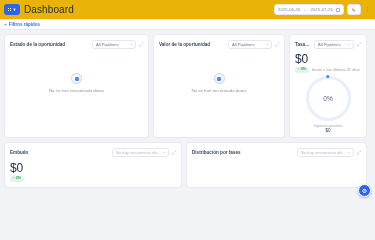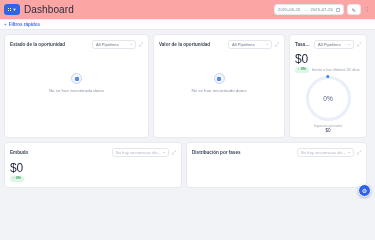--- a/index.html
+++ b/index.html
@@ -7,21 +7,21 @@
     width: 375px; height: 199px;
     overflow: hidden;
     font-family: "Liberation Sans", sans-serif;
     background: #f1f3f7;
     color: #2b3445;
   }
   #app { width: 375px; height: 199px; position: relative; }
 
   
   .topbar {
-    background: #fca5a5;
+    background: #eab308;
     height: 20px;
     display: flex;
     align-items: center;
     padding: 0 4px 0 4px;
     border-bottom: 1px solid #eceef2;
   }
   .title-wrap { display: flex; align-items: center; gap: 4px; flex: 1; }
   .app-chip {
     background: #2f63e8;
     color: #fff;

